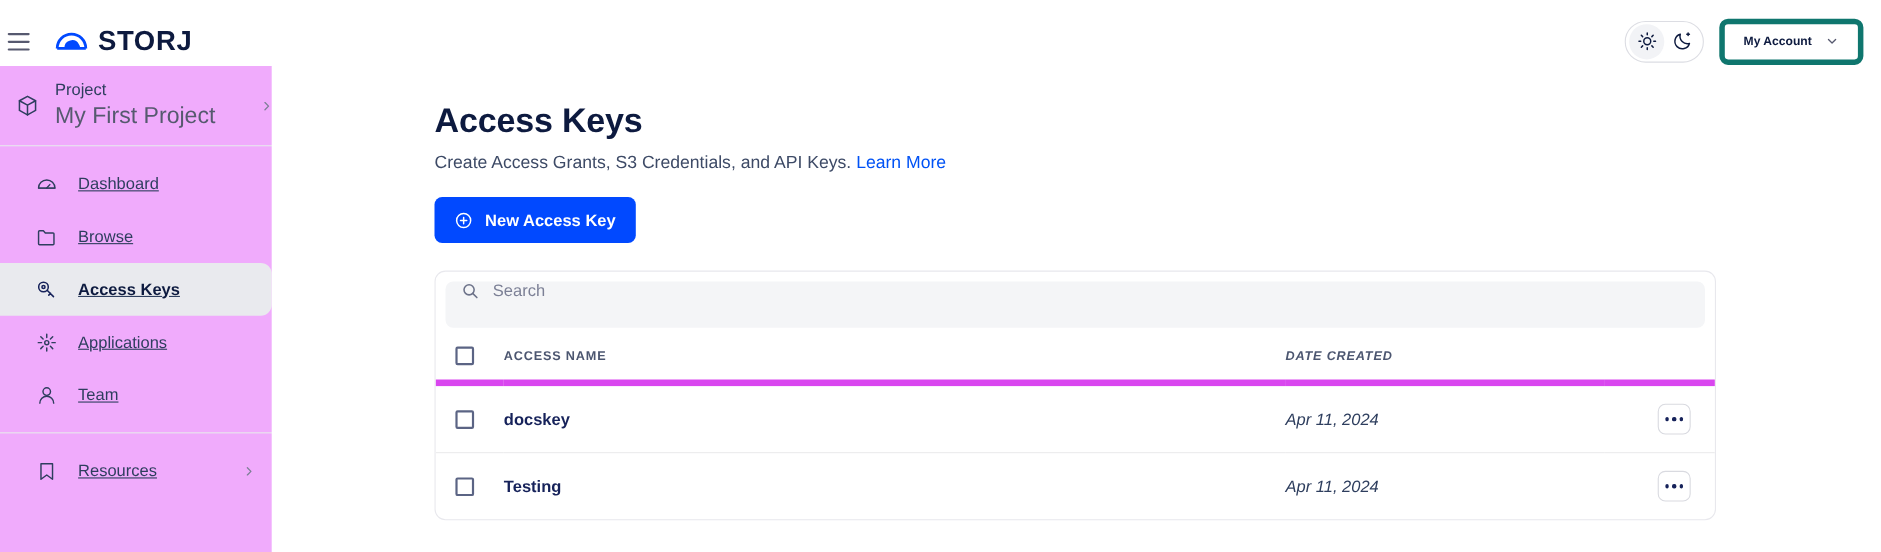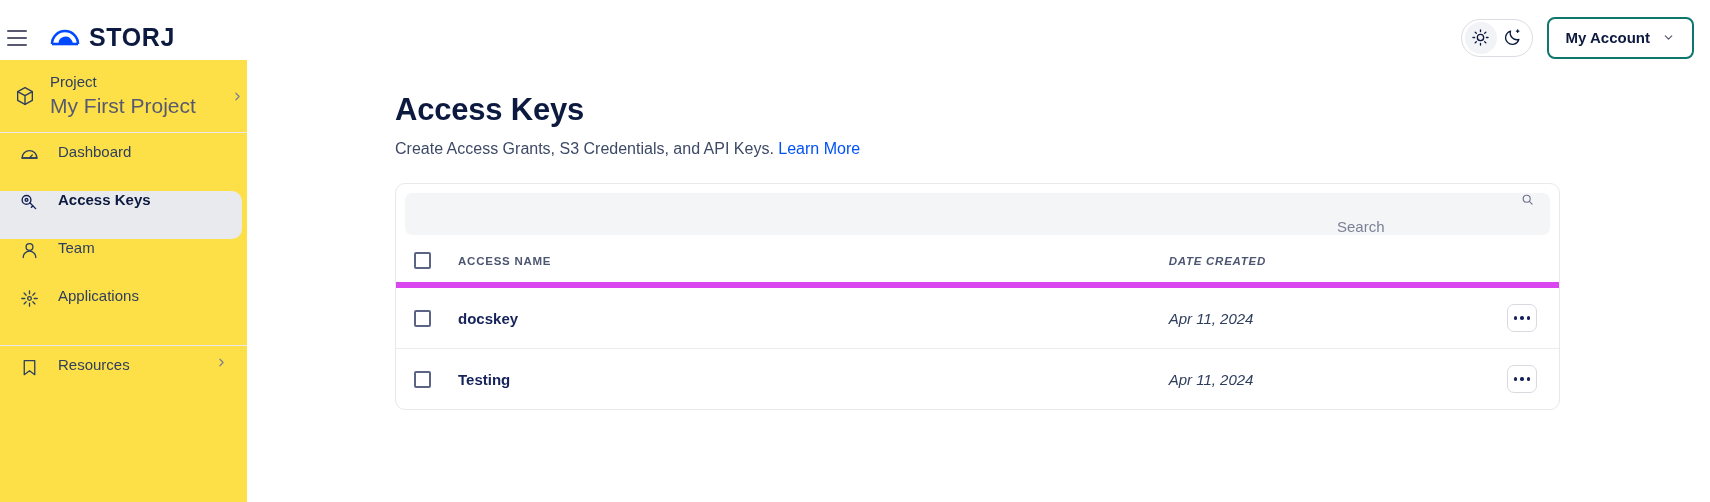--- a/index.html
+++ b/index.html
@@ -49,52 +49,52 @@
   .theme-btn {
     width: 32px; height: 32px; border-radius: 50%;
     display: flex; align-items: center; justify-content: center;
     cursor: pointer; border: none; background: transparent;
   }
   .theme-btn.active { background: #f2f3f6; }
 
   .account-btn {
     display: flex; align-items: center; gap: 12px;
     height: 42px; padding: 0 17px;
-    border: 2px solid #0f766e; border-radius: 8px;
+    border: 5px solid #0f766e; border-radius: 8px;
     background: #ffffff; cursor: pointer;
-    font-size: 15px; font-weight: 700; color: #0d1a3f;
+    font-size: 11px; font-weight: 700; color: #0d1a3f;
     font-family: "Liberation Sans", sans-serif;
   }
 
   
   .sidebar {
     position: absolute; top: 60px; left: 0;
     width: 268px; height: 442px;
-    background: #fde047;
-    border-right: 6px solid #0f172a;
+    background: #f0abfc;
+    border-right: 1px solid #0f172a;
   }
   .project-row {
     display: flex; align-items: center;
     height: 72px; padding: 0 18px 0 14px;
     cursor: pointer;
   }
   .project-texts { margin-left: 14px; line-height: 1.35; }
   .project-label { font-size: 15px; color: #2e3e5e; }
   .project-name { font-size: 21px; color: #56596f; }
   .project-chev { margin-left: auto; color: #7c7f96; display:flex; }
 
   .sb-divider { height: 1px; background: #e8e8ed; margin: 0; }
 
   .nav-list { padding-top: 10px; }
   .nav-item {
-    display: flex; align-items: flex-start;
+    display: flex; align-items: center;
     height: 48px; margin: 0 20px 0 0;
-    padding-left: 18px;
+    padding-left: 31px;
     border-radius: 0 10px 10px 0;
-    cursor: pointer; color: #2e3e5e;
+    cursor: pointer; color: #2e3e5e; text-decoration: underline;
   }
   .nav-item.active { background: #e9eaee; }
   .nav-item .nav-ico { width: 22px; height: 22px; display: flex; align-items: center; justify-content: center; }
   .nav-item .nav-label { margin-left: 18px; font-size: 15px; }
   .nav-item.active .nav-label { font-weight: 700; color: #0d1a3f; }
   .nav-item .nav-chev { margin-left: auto; margin-right: 14px; color: #7c7f96; display:flex; }
 
   
   .main {
     position: absolute; top: 60px; left: 247px;
@@ -118,23 +118,23 @@
 
   
   .card {
     margin-top: 25px;
     width: 1165px;
     border: 1px solid #e8e8ed; border-radius: 10px;
     background: #ffffff; overflow: hidden;
   }
   .search-wrap { padding: 9px 9px 0 9px; }
   .search-box {
-    display: flex; align-items: flex-end; gap: 12px;
+    display: flex; align-items: flex-start; gap: 12px;
     height: 42px; padding: 0 14px;
-    background: #f4f5f7; border-radius: 7px; flex-direction: column;
+    background: #f4f5f7; border-radius: 7px;
   }
   .search-box input {
     flex: 1; border: none; outline: none; background: transparent;
     font-size: 15px; color: #2e3e5e;
     font-family: "Liberation Sans", sans-serif;
   }
   .search-box input::placeholder { color: #7c8096; }
 
   table { width: 100%; border-collapse: collapse; table-layout: fixed; }
   th, td { text-align: left; }
@@ -237,50 +237,58 @@
       <span class="nav-ico">
         <svg width="21" height="21" viewBox="0 0 24 24" fill="none" stroke="#2e3e5e" stroke-width="1.5" stroke-linecap="round" stroke-linejoin="round">
           <path d="M3.5 16a8.5 8.5 0 0 1 17 0z" fill="none"></path>
           <path d="M3.5 16h17"></path>
             <path d="M12 16l3.2-3.6"></path>
         </svg>
       </span>
       <span class="nav-label">Dashboard</span>
     </div>
 
+    <div class="nav-item">
+      <span class="nav-ico">
+        <svg width="21" height="21" viewBox="0 0 24 24" fill="none" stroke="#2e3e5e" stroke-width="1.5" stroke-linecap="round" stroke-linejoin="round">
+          <path d="M3.5 19V6.5a1 1 0 0 1 1-1h4l2 2.2h8a1 1 0 0 1 1 1V19a1 1 0 0 1-1 1h-14a1 1 0 0 1-1-1z"></path>
+        </svg>
+      </span>
+      <span class="nav-label">Browse</span>
+    </div>
 
     <div class="nav-item active">
       <span class="nav-ico">
         <svg width="21" height="21" viewBox="0 0 24 24" fill="none" stroke="#16225a" stroke-width="1.6" stroke-linecap="round" stroke-linejoin="round">
           <circle cx="8.6" cy="9" r="5"></circle>
             <circle cx="8.6" cy="9" r="1.6"></circle>
           <path d="M12.4 12.4 19 19M16 15.6l-1.9 1.9"></path>
         </svg>
       </span>
       <span class="nav-label">Access Keys</span>
     </div>
 
     <div class="nav-item">
       <span class="nav-ico">
+        <svg width="21" height="21" viewBox="0 0 24 24" fill="none" stroke="#2e3e5e" stroke-width="1.5" stroke-linecap="round">
+          <circle cx="12" cy="12" r="2.1"></circle>
+          <path d="M12 3.2v3.4M12 17.4v3.4M3.2 12h3.4M17.4 12h3.4M5.8 5.8l2.4 2.4M15.8 15.8l2.4 2.4M18.2 5.8l-2.4 2.4M8.2 15.8l-2.4 2.4"></path>
+        </svg>
+      </span>
+      <span class="nav-label">Applications</span>
+    </div>
+
+    <div class="nav-item">
+      <span class="nav-ico">
         <svg width="21" height="21" viewBox="0 0 24 24" fill="none" stroke="#2e3e5e" stroke-width="1.5" stroke-linecap="round" stroke-linejoin="round">
           <circle cx="12" cy="8" r="3.9"></circle>
           <path d="M4.8 20a7.2 7.2 0 0 1 14.4 0"></path>
         </svg>
       </span>
       <span class="nav-label">Team</span>
-    </div>
-
-    <div class="nav-item">
-      <span class="nav-ico">
-        <svg width="21" height="21" viewBox="0 0 24 24" fill="none" stroke="#2e3e5e" stroke-width="1.5" stroke-linecap="round">
-          <circle cx="12" cy="12" r="2.1"></circle>
-          <path d="M12 3.2v3.4M12 17.4v3.4M3.2 12h3.4M17.4 12h3.4M5.8 5.8l2.4 2.4M15.8 15.8l2.4 2.4M18.2 5.8l-2.4 2.4M8.2 15.8l-2.4 2.4"></path>
-        </svg>
-      </span>
-      <span class="nav-label">Applications</span>
     </div>
 
     <div class="sb-divider" style="margin-top:10px"></div>
 
     <div class="nav-item" style="margin-top:10px">
       <span class="nav-ico">
         <svg width="21" height="21" viewBox="0 0 24 24" fill="none" stroke="#2e3e5e" stroke-width="1.5" stroke-linecap="round" stroke-linejoin="round">
           <path d="M6 4.2h12v16l-6-4.4-6 4.4z"></path>
         </svg>
       </span>
@@ -296,20 +304,27 @@
 
 <div class="main">
 
   <h1 class="page-title">Access Keys</h1>
 
   <p class="page-sub">
     <span>Create Access Grants, S3 Credentials, and API Keys.</span>
     <a href="#">Learn More</a>
   </p>
 
+  <button class="new-key-btn">
+    <svg width="17" height="17" viewBox="0 0 24 24" fill="none" stroke="#ffffff" stroke-width="1.9" stroke-linecap="round">
+      <circle cx="12" cy="12" r="9"></circle>
+        <path d="M12 8v8M8 12h8"></path>
+    </svg>
+    <span>New Access Key</span>
+  </button>
 
   <div class="card">
 
     <div class="search-wrap">
       <div class="search-box">
         <svg width="17" height="17" viewBox="0 0 24 24" fill="none" stroke="#6c7289" stroke-width="2" stroke-linecap="round">
           <circle cx="10.5" cy="10.5" r="6.5"></circle>
             <path d="M15.4 15.4 20.5 20.5"></path>
         </svg>
         <input type="text" placeholder="Search" style="">

